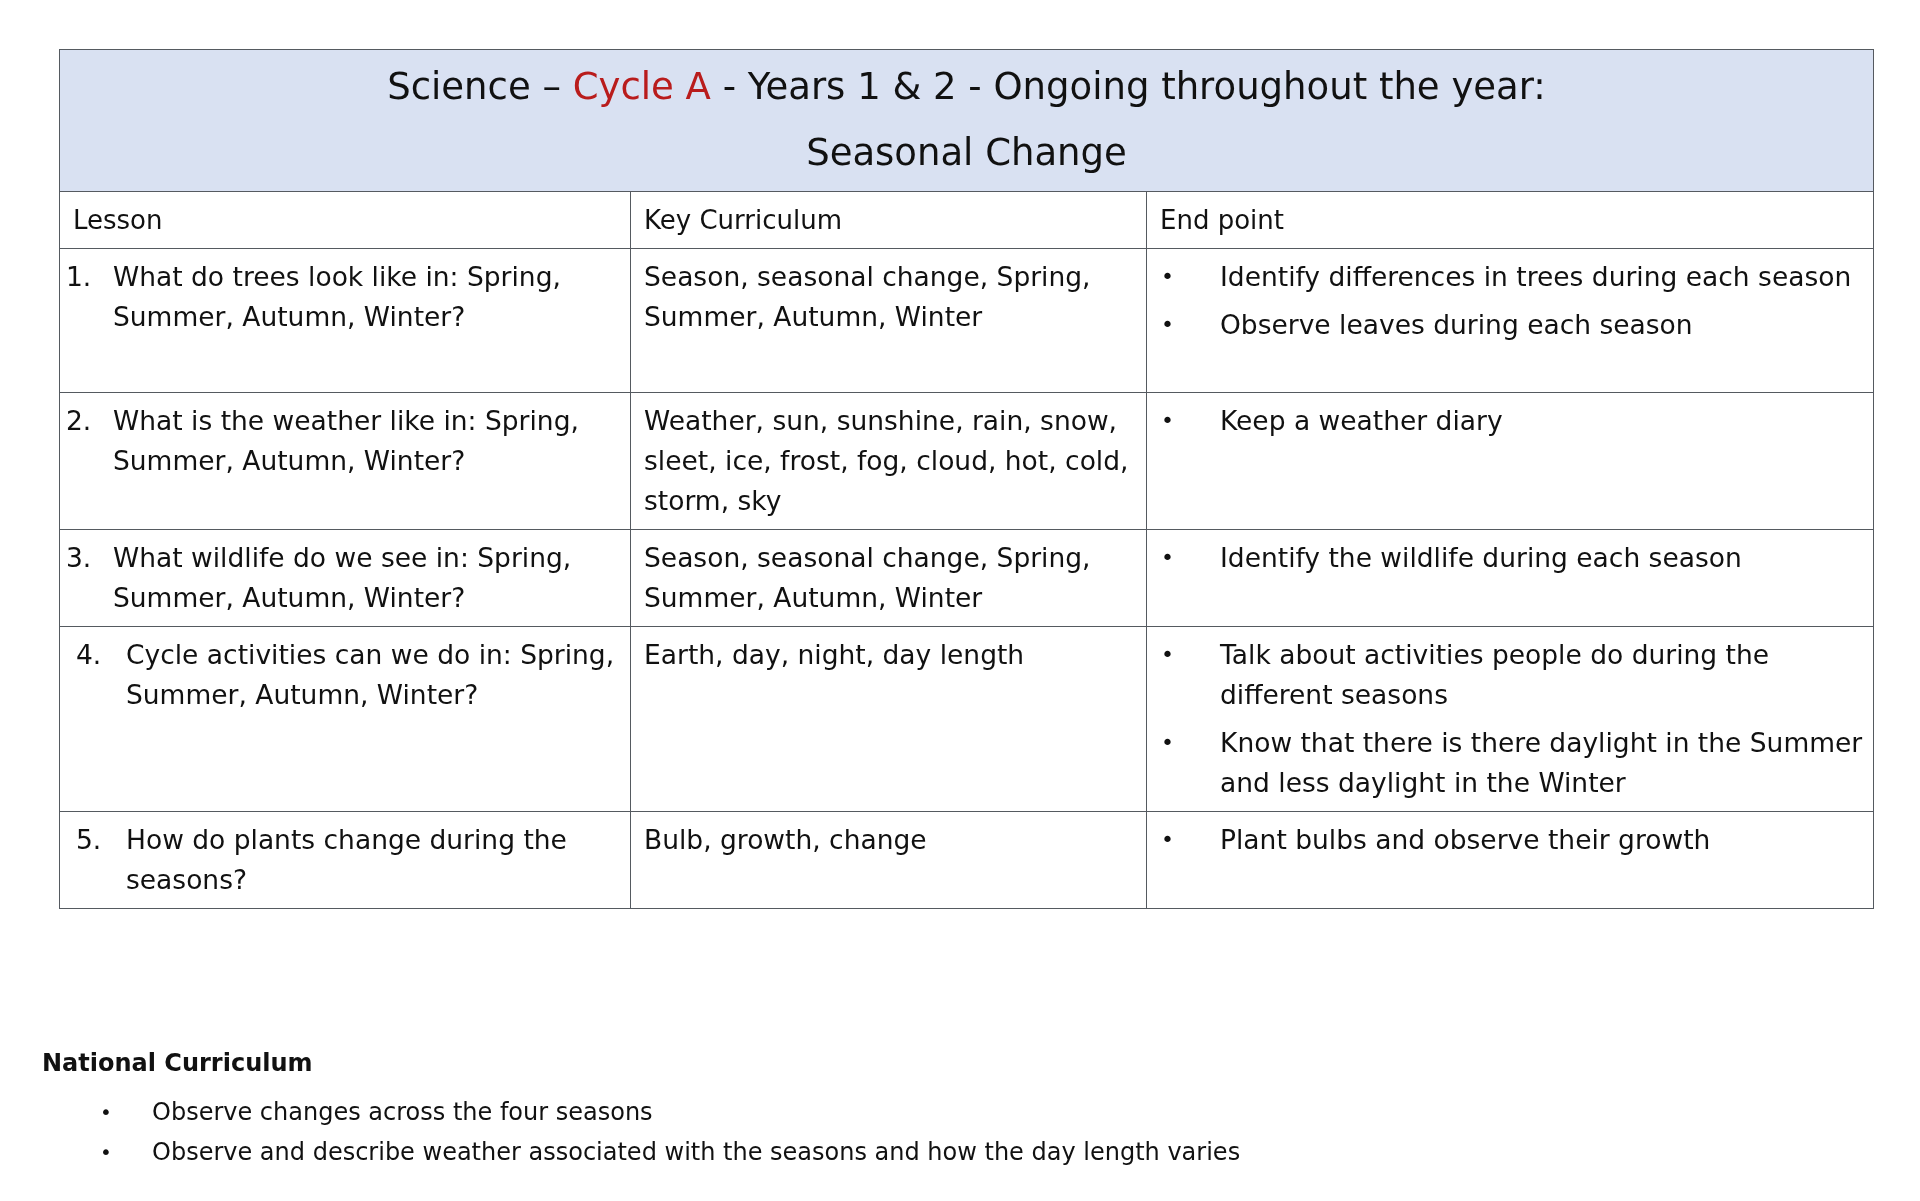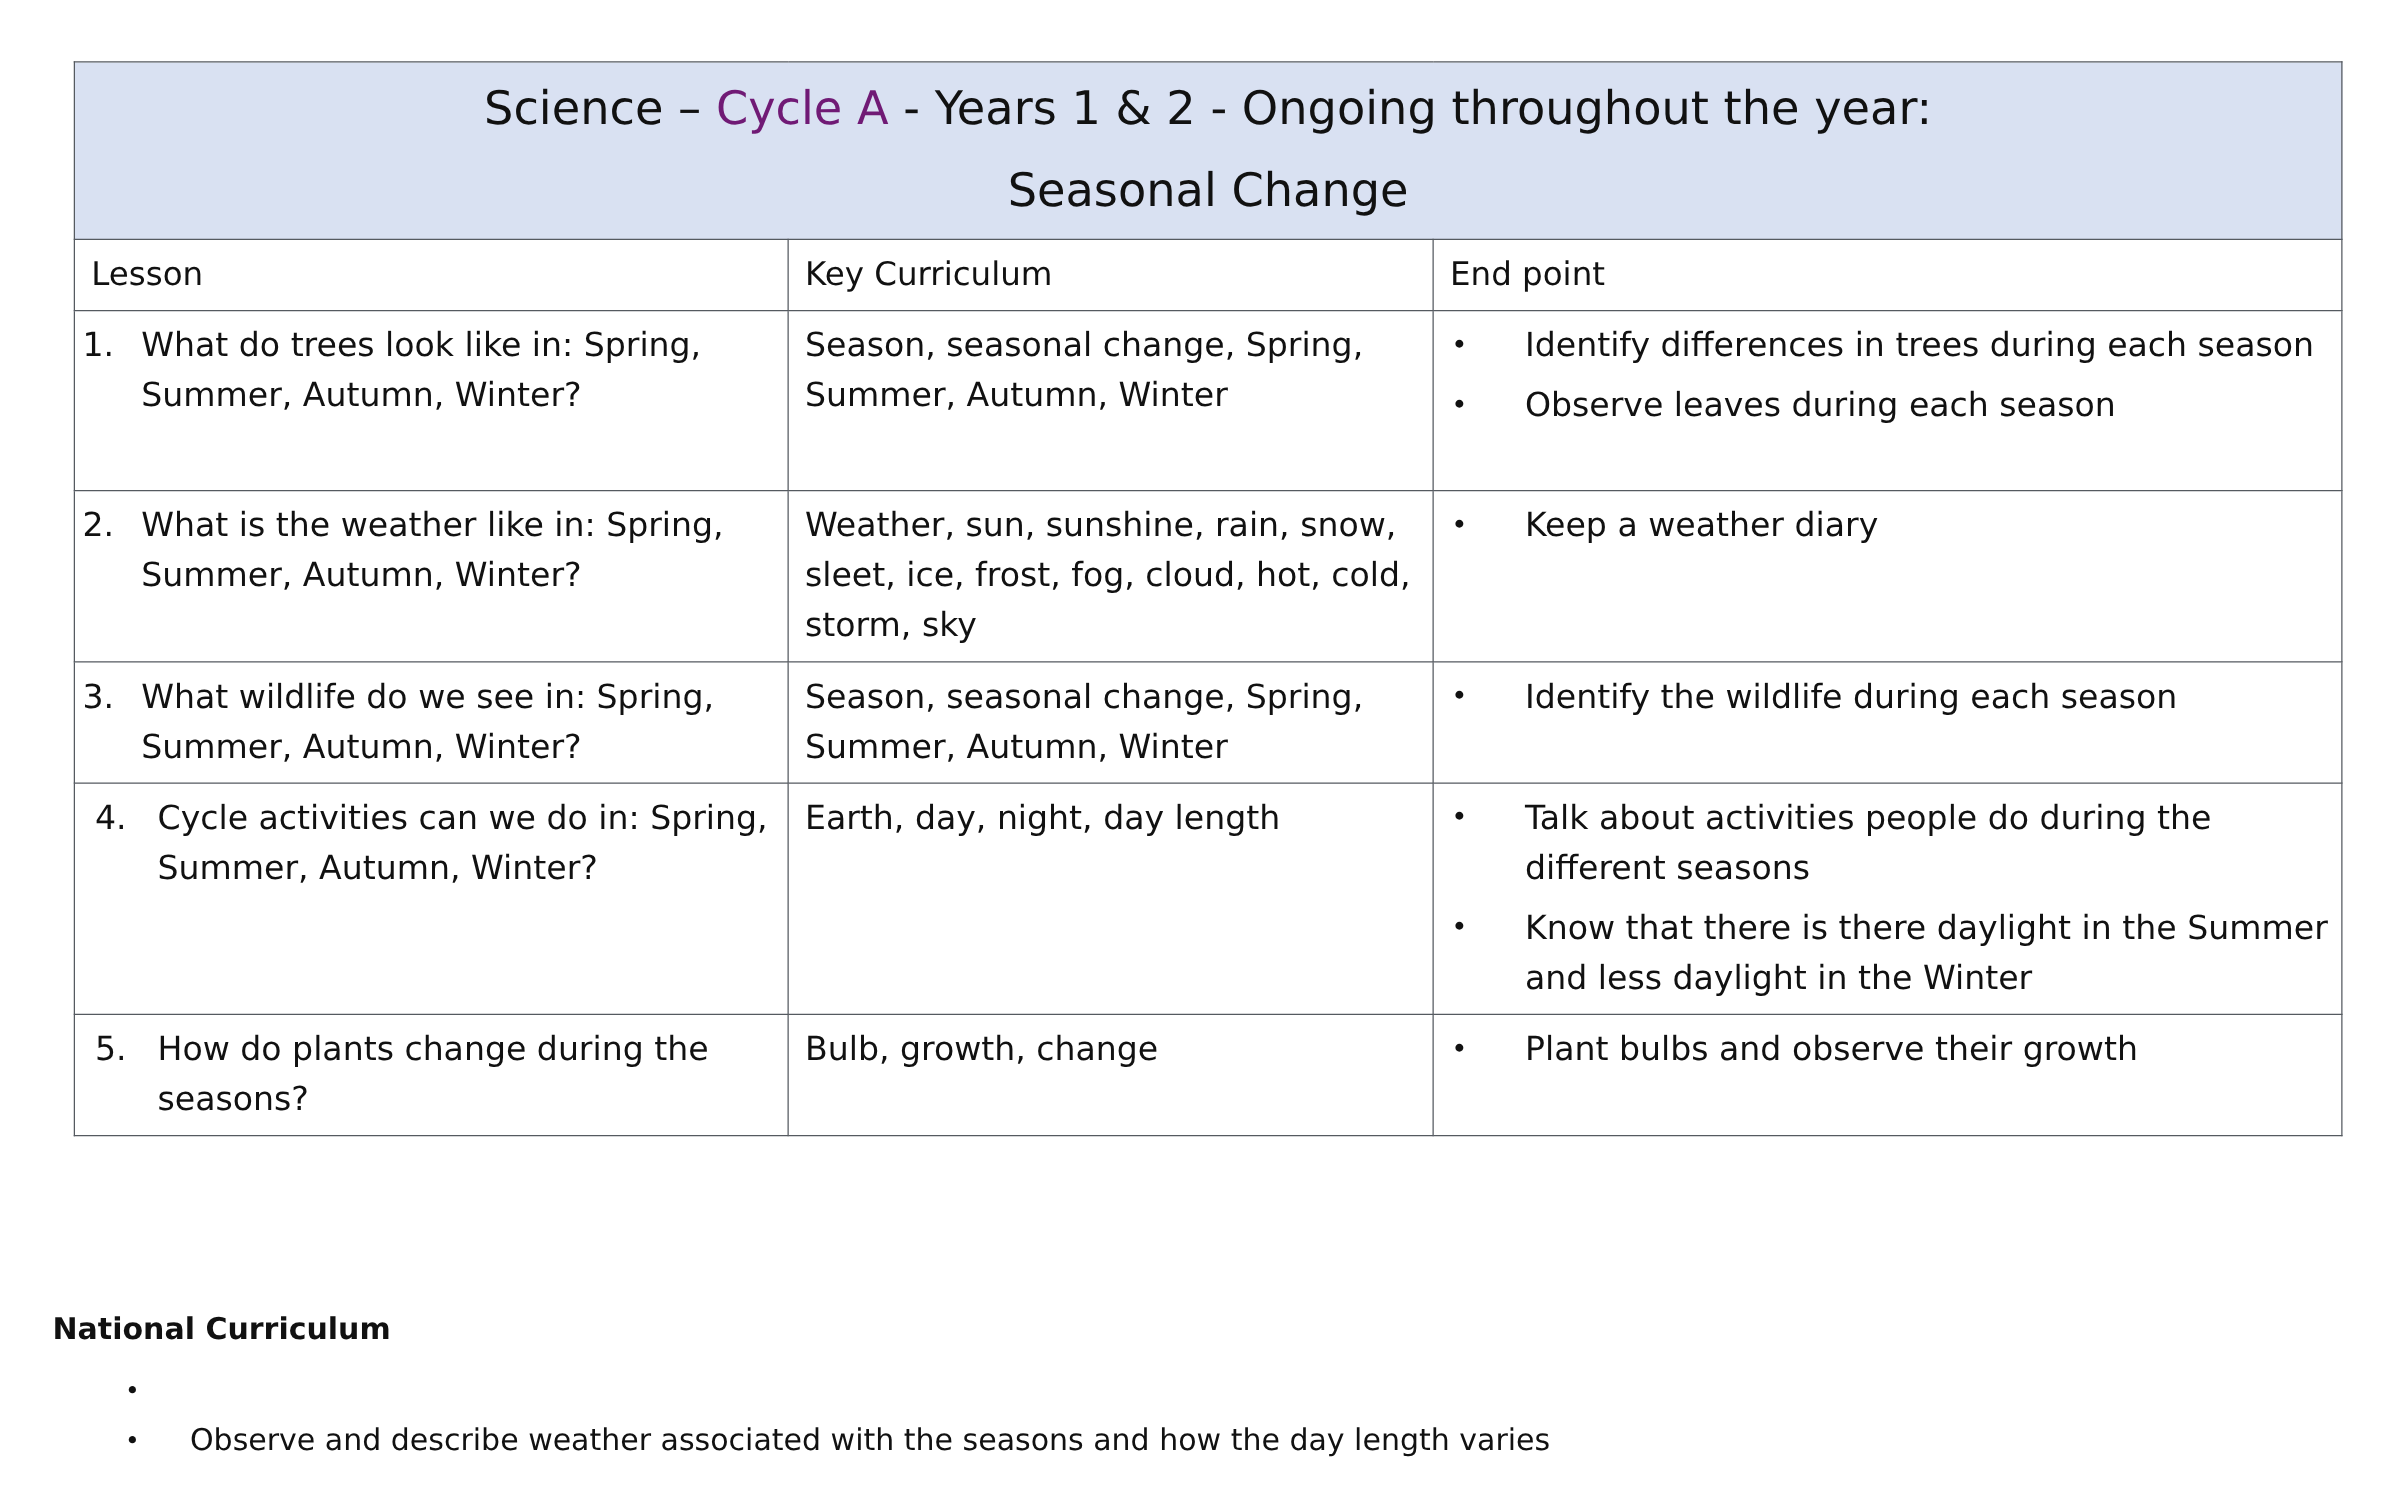--- a/index.html
+++ b/index.html
@@ -12,21 +12,21 @@
     border-collapse: collapse; table-layout: fixed;
   }
   .plan-table td, .plan-table th {
     border: 1.5px solid #555a60; vertical-align: top; padding: 0;
   }
   .title-cell {
     background: #d9e1f2; height: 137px; text-align: center;
     font-size: 37px; line-height: 66px; font-weight: normal; color: #111;
     padding-top: 4px !important;
   }
-  .title-cell .accent { color: #701a75; }
+  .title-cell .accent { color: #b91c1c; }
   .col-head {
     height: 56px; text-align: left; font-weight: normal; font-size: 26px;
     line-height: 56px; padding-left: 13px !important;
   }
   .cell { font-size: 26.5px; line-height: 40px; }
   .lesson-cell { padding: 8px 8px 8px 6px !important; }
   .lesson-line { display: flex; }
   .lesson-num { width: 47px; flex: none; }
   .lesson-num.wide { width: 60px; padding-left: 10px; box-sizing: border-box; }
   .vocab-cell { padding: 8px 10px 8px 13px !important; margin-left: 20px; }
@@ -150,18 +150,19 @@
           </div>
     </td>
   </tr>
 </tbody>
   </table>
 
 <div class="nc-title">National Curriculum</div>
 <div class="nc-list">
   <div class="nc-item">
       <span class="bullet">•</span>
+      <span>Observe changes across the four seasons</span>
     </div>
   <div class="nc-item">
       <span class="bullet">•</span>
       <span>Observe and describe weather associated with the seasons and how the day length varies</span>
     </div>
 </div>
 
 </body></html>

